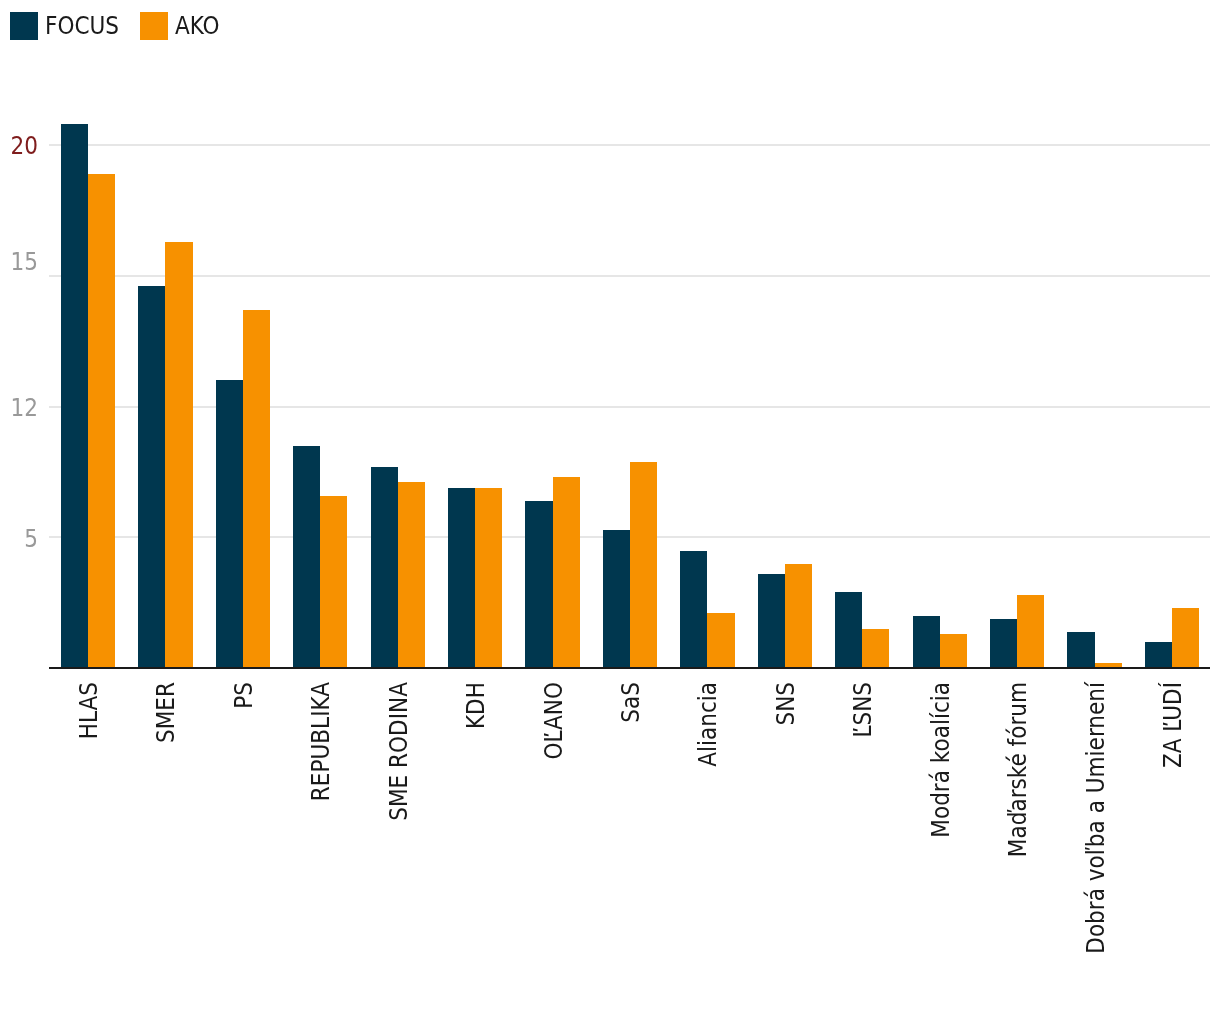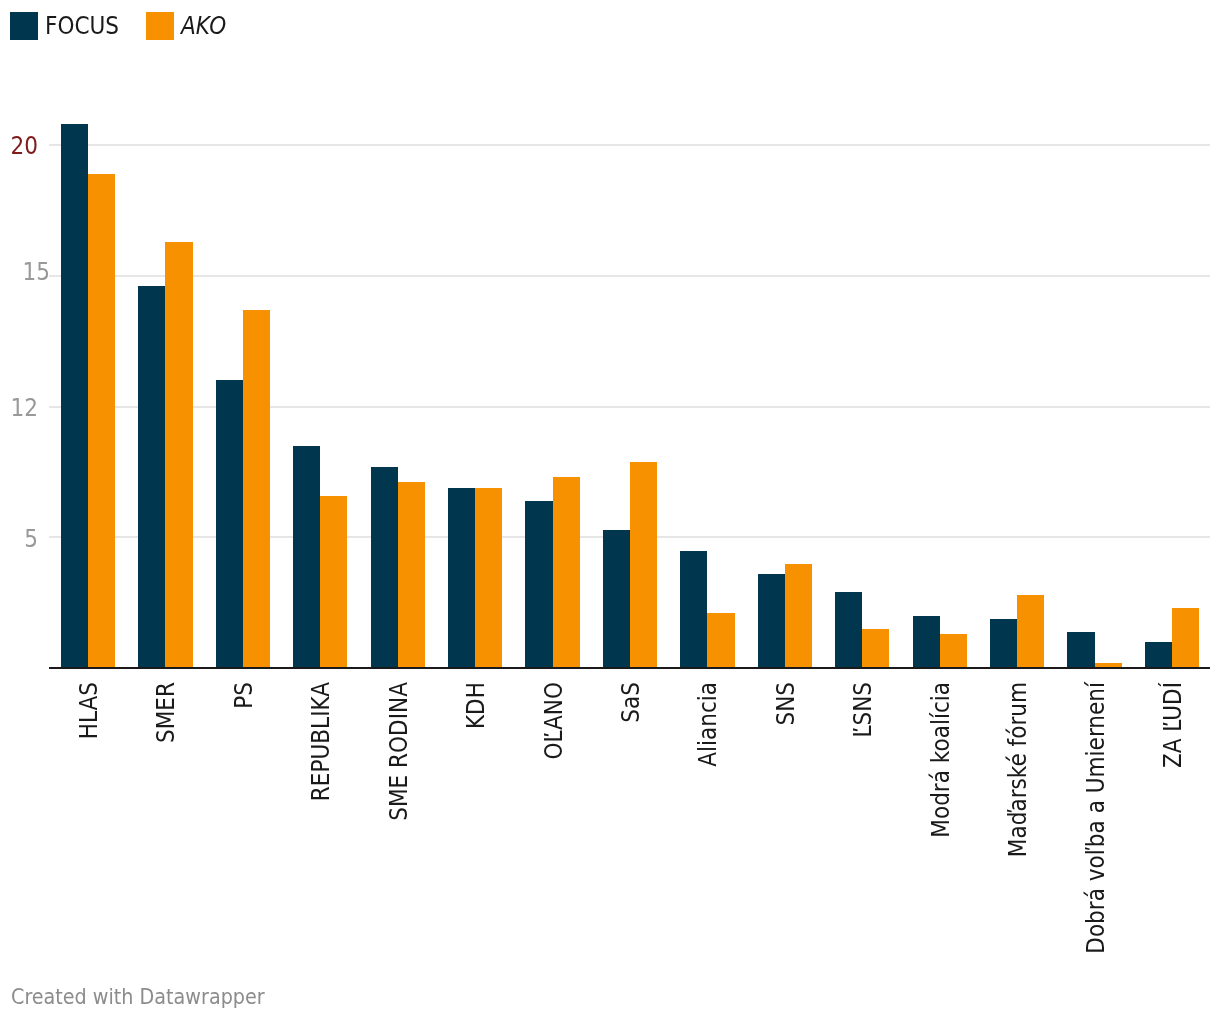--- a/index.html
+++ b/index.html
@@ -27,32 +27,32 @@
 </style>
 </head>
 <body>
 
 <div id="chart-root">
   <div class="legend" id="legend">
       <div class="legend-item" style="left: 10px;">
         <span class="swatch" style="background: rgb(0, 55, 79);"></span>
         <span class="legend-label" style="color: rgb(26, 26, 26);">FOCUS</span>
       </div>
-      <div class="legend-item" style="left: 146px; font-style: italic;">
+      <div class="legend-item" style="left: 140px;">
         <span class="swatch" style="background: rgb(247, 145, 0);"></span>
         <span class="legend-label" style="color: rgb(26, 26, 26);">AKO</span>
       </div>
     </div>
   <div id="plot">
       <div class="gridline" style="left: 48.5px; width: 1161.5px; top: 536.45px; background: rgb(230, 230, 230);"></div>
       <div class="axis-label" style="top: 524.65px; color: rgb(153, 153, 153);">5</div>
       <div class="gridline" style="left: 48.5px; width: 1161.5px; top: 405.6px; background: rgb(230, 230, 230);"></div>
       <div class="axis-label" style="top: 393.8px; color: rgb(153, 153, 153);">12</div>
       <div class="gridline" style="left: 48.5px; width: 1161.5px; top: 274.75px; background: rgb(230, 230, 230);"></div>
-      <div class="axis-label" style="top: 258px; color: rgb(153, 153, 153); margin-left: 12px;">15</div>
+      <div class="axis-label" style="top: 248px; color: rgb(153, 153, 153);">15</div>
       <div class="gridline" style="left: 48.5px; width: 1161.5px; top: 143.9px; background: rgb(230, 230, 230);"></div>
       <div class="axis-label" style="top: 132.1px; color: #7f1d1d;">20</div>
       <div class="baseline" style="left: 48.5px; width: 1161.5px; top: 667px; background: rgb(26, 26, 26);"></div>
       <div class="bar" style="left: 60.8px; width: 27.2px; top: 123.964px; height: 545.336px; background: rgb(0, 55, 79);"></div>
       <div class="bar" style="left: 88px; width: 27.2px; top: 173.687px; height: 495.613px; background: rgb(247, 145, 0);"></div>
       <div class="cat-label" style="left: 75px; top: 682px; color: rgb(26, 26, 26); transform: rotate(-90deg) translateX(-100%);">HLAS</div>
       <div class="bar" style="left: 138.23px; width: 27.2px; top: 286.218px; height: 383.082px; background: rgb(0, 55, 79);"></div>
       <div class="bar" style="left: 165.43px; width: 27.2px; top: 241.729px; height: 427.571px; background: rgb(247, 145, 0);"></div>
       <div class="cat-label" style="left: 152.43px; top: 682px; color: rgb(26, 26, 26); transform: rotate(-90deg) translateX(-100%);">SMER</div>
       <div class="bar" style="left: 215.66px; width: 27.2px; top: 380.43px; height: 288.87px; background: rgb(0, 55, 79);"></div>
@@ -88,14 +88,13 @@
       <div class="bar" style="left: 989.96px; width: 27.2px; top: 618.577px; height: 50.723px; background: rgb(0, 55, 79);"></div>
       <div class="bar" style="left: 1017.16px; width: 27.2px; top: 595.024px; height: 74.276px; background: rgb(247, 145, 0);"></div>
       <div class="cat-label" style="left: 1004.16px; top: 682px; color: rgb(26, 26, 26); transform: rotate(-90deg) translateX(-100%);">Maďarské fórum</div>
       <div class="bar" style="left: 1067.39px; width: 27.2px; top: 631.662px; height: 37.638px; background: rgb(0, 55, 79);"></div>
       <div class="bar" style="left: 1094.59px; width: 27.2px; top: 663.066px; height: 6.234px; background: rgb(247, 145, 0);"></div>
       <div class="cat-label" style="left: 1081.59px; top: 682px; color: rgb(26, 26, 26); transform: rotate(-90deg) translateX(-100%);">Dobrá voľba a Umiernení</div>
       <div class="bar" style="left: 1144.82px; width: 27.2px; top: 642.13px; height: 27.17px; background: rgb(0, 55, 79);"></div>
       <div class="bar" style="left: 1172.02px; width: 27.2px; top: 608.109px; height: 61.191px; background: rgb(247, 145, 0);"></div>
       <div class="cat-label" style="left: 1159.02px; top: 682px; color: rgb(26, 26, 26); transform: rotate(-90deg) translateX(-100%);">ZA ĽUDÍ</div>
     </div>
-  <div class="footer" style="top: 986.3px; color: rgb(140, 140, 140);">Created with Datawrapper</div>
 </div>
 
 </body></html>

